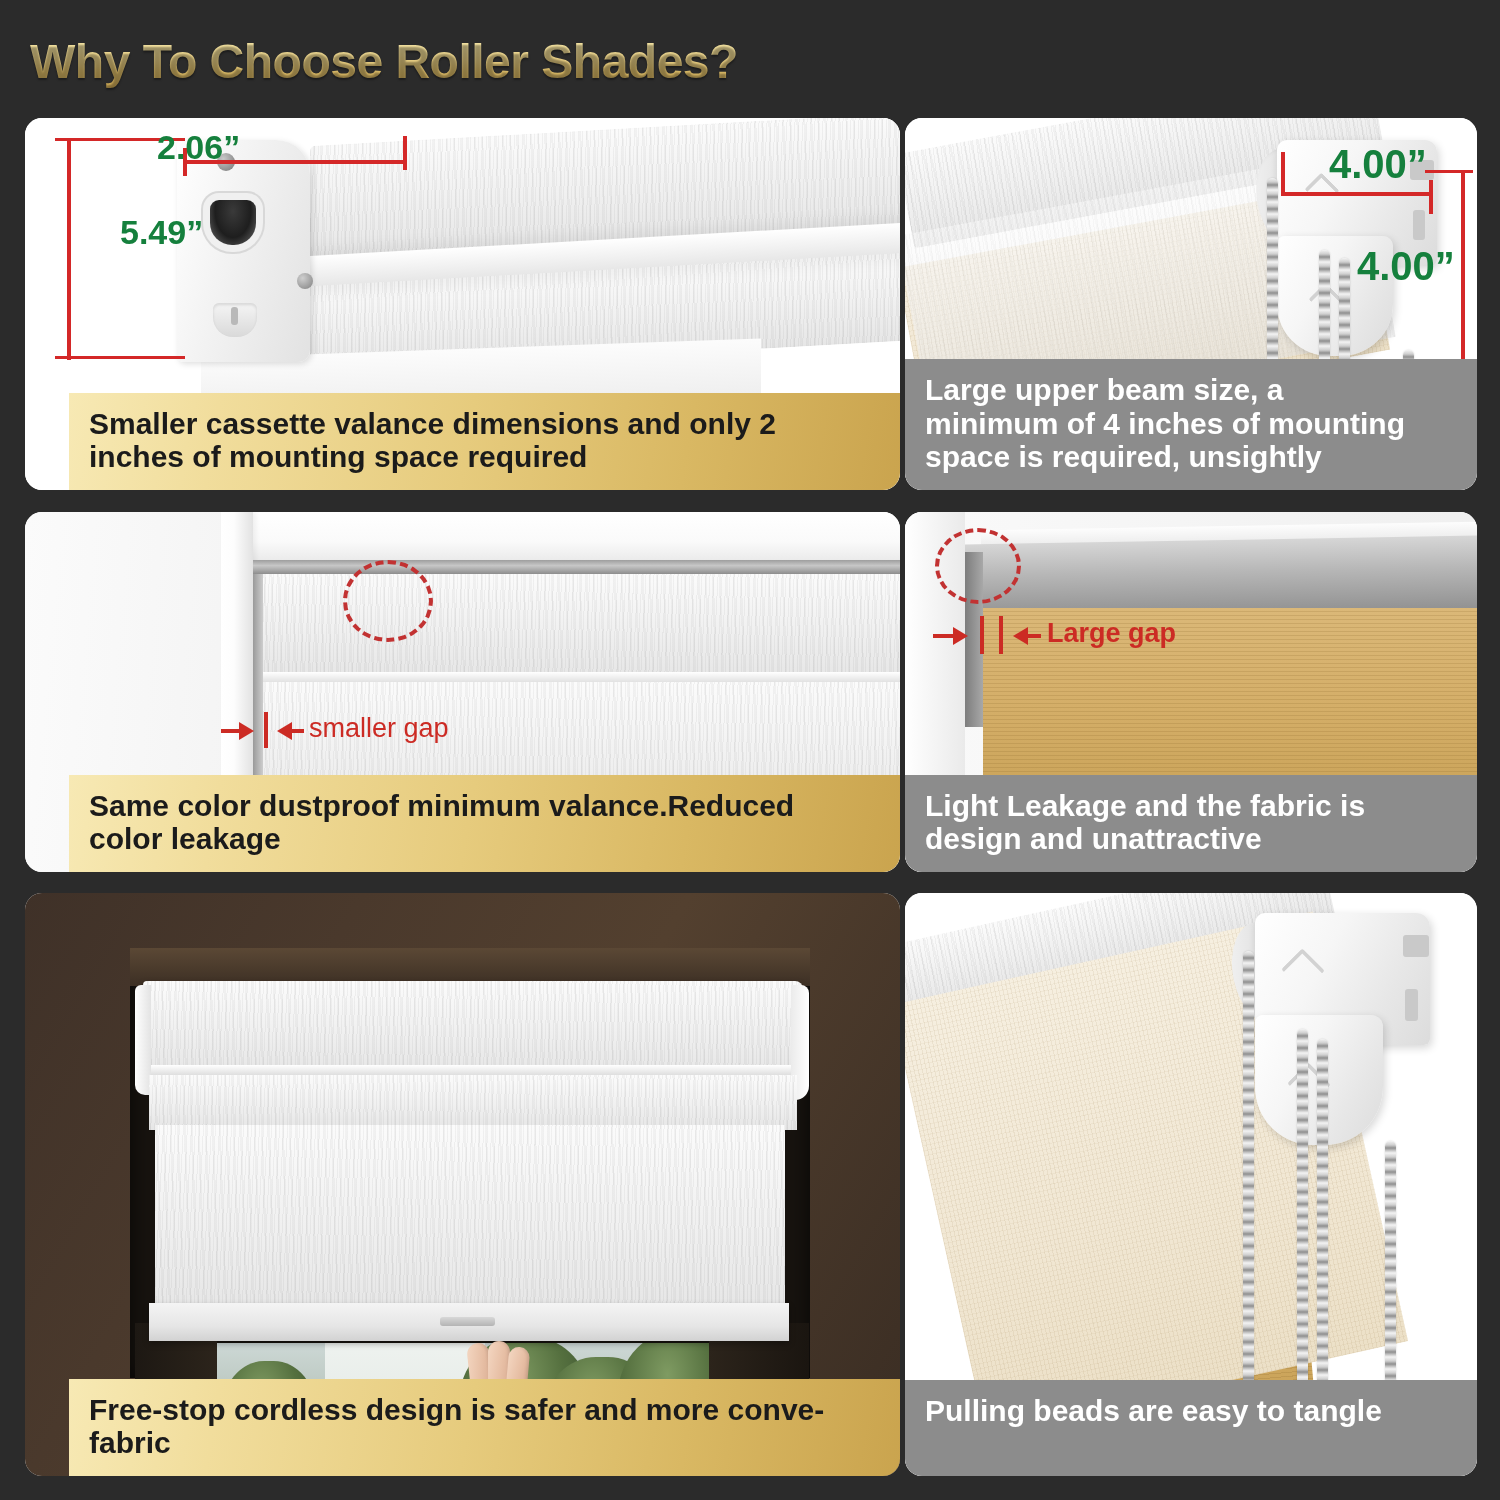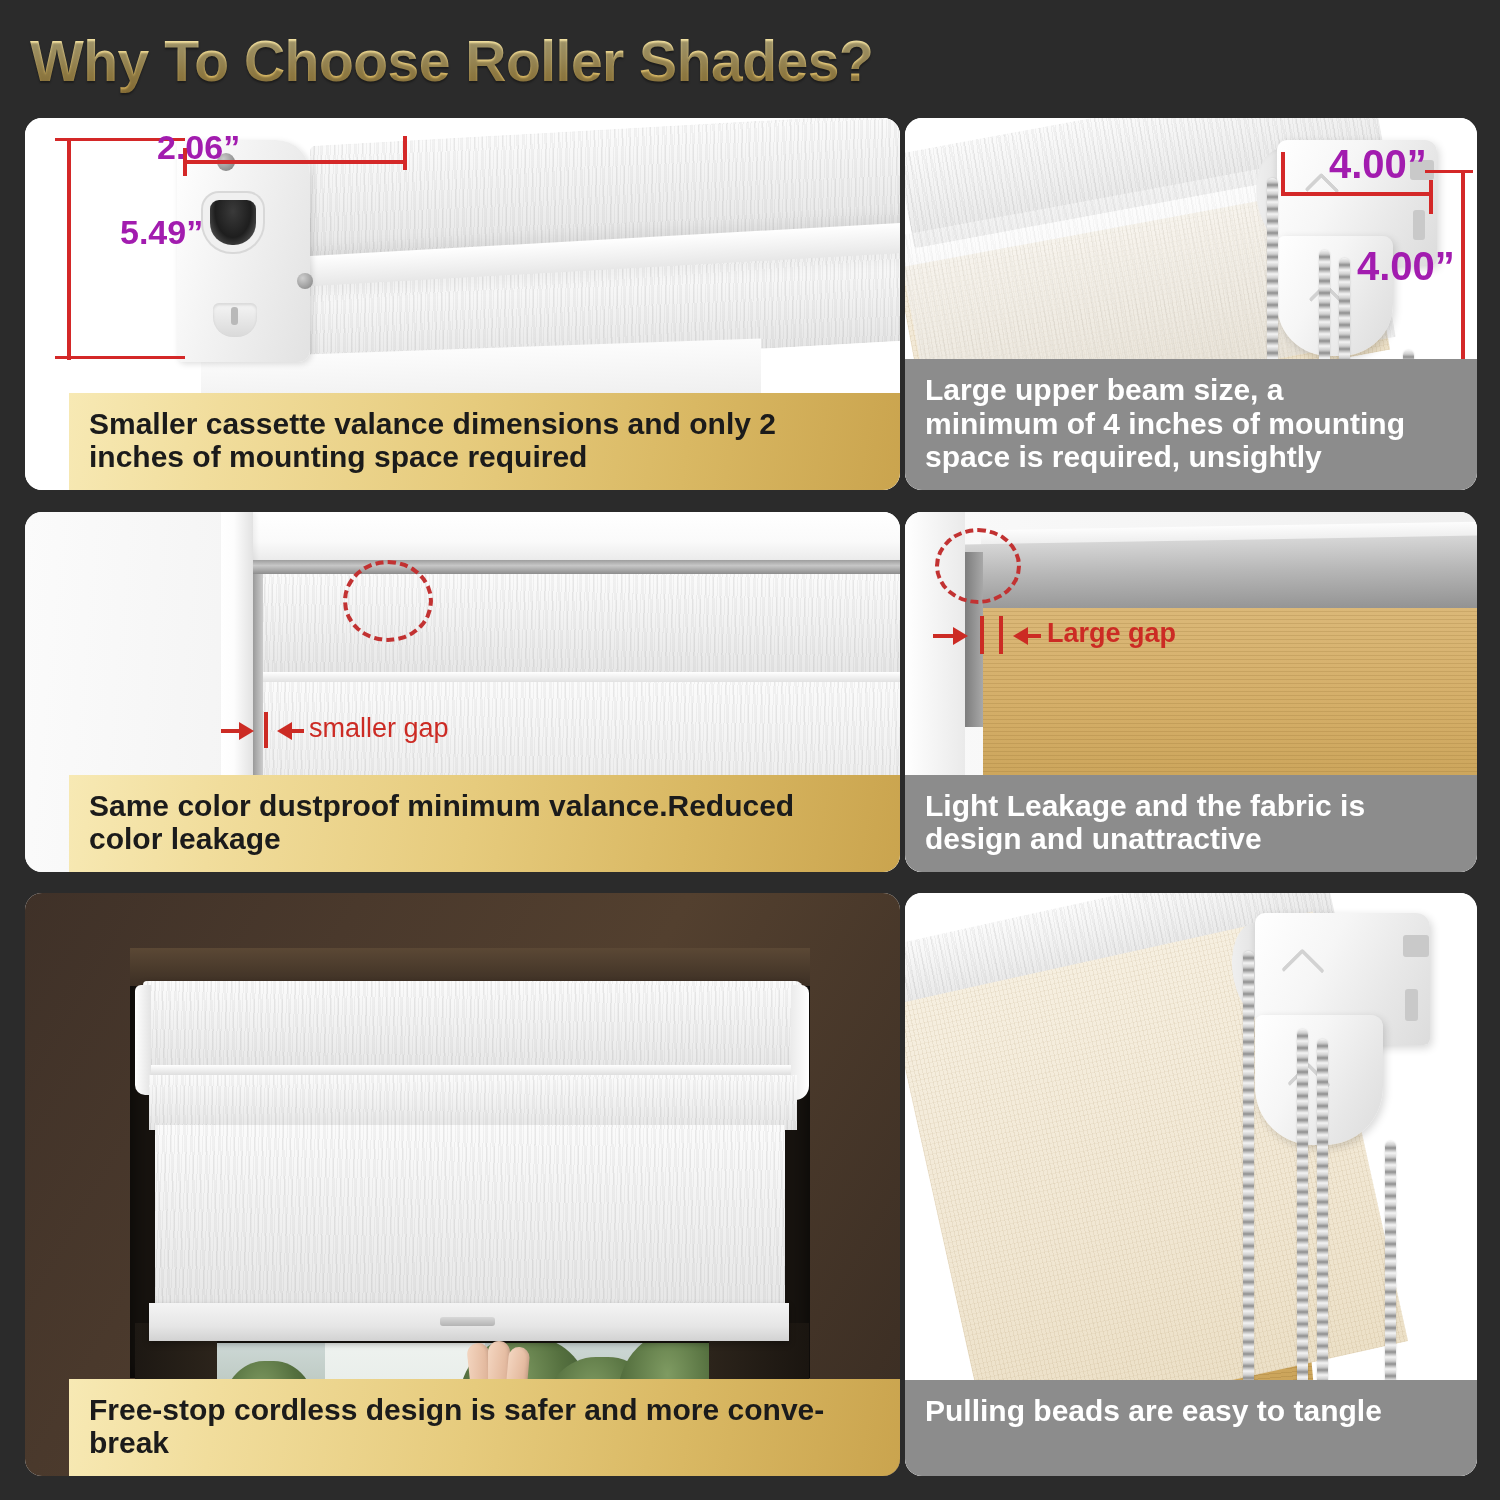--- a/index.html
+++ b/index.html
@@ -17,21 +17,21 @@
   #title-bar {
     position: absolute;
     left: 30px;
     top: 22px;
     width: 1440px;
     height: 78px;
     display: flex;
     align-items: center;
   }
   #title-text {
-    font-size: 57px;
+    font-size: 48px;
     font-weight: bold;
     letter-spacing: -0.5px;
     background: linear-gradient(180deg,
         #f6e8ae 0%, #f3e2a1 18%, #e8cf85 46%,
         #d8b865 70%, #c9a451 100%);
     -webkit-background-clip: text;
     background-clip: text;
     color: transparent;
     -webkit-text-fill-color: transparent;
     text-shadow: 0 2px 2px rgba(0,0,0,0.35);
@@ -111,21 +111,21 @@
     background:
       repeating-linear-gradient(0deg,
         rgba(130,95,35,0.18) 0px, rgba(130,95,35,0.18) 1px,
         rgba(255,255,255,0) 1px, rgba(255,255,255,0) 4px),
       linear-gradient(180deg, #dbb878 0%, #d4ae68 50%, #c9a257 100%);
   }
 
   
   .dim-label {
     position: absolute;
-    color: #a21caf;
+    color: #15803d;
     font-weight: bold;
     white-space: nowrap;
     z-index: 30;
   }
   .dim-line {
     position: absolute;
     background: #d42828;
     z-index: 29;
   }
   .dim-ellipse {
@@ -627,21 +627,21 @@
       <div id="p5-endcap-l"></div>
       <div id="p5-endcap-r"></div>
       <div id="p5-shade-band" class="fabric-white"></div>
       <div id="p5-shade-main" class="fabric-white"></div>
       <div id="p5-bottom-rail" class="fabric-white"></div>
       <div id="p5-grip"></div>
     </div>
 
     <div class="caption gold">
       <span class="ln">Free-stop cordless design is safer and more conve-</span>
-      <span class="ln">break</span>
+      <span class="ln">fabric</span>
     </div>
   </div>
 
   <div class="panel col-right row-3">
     <div class="photo" id="p6-bg">
 
       <div id="p6-roller-top" class="fabric-white"></div>
       <div id="p6-tan" class="fabric-tan"></div>
       <div id="p6-cream" class="fabric-cream"></div>
 

